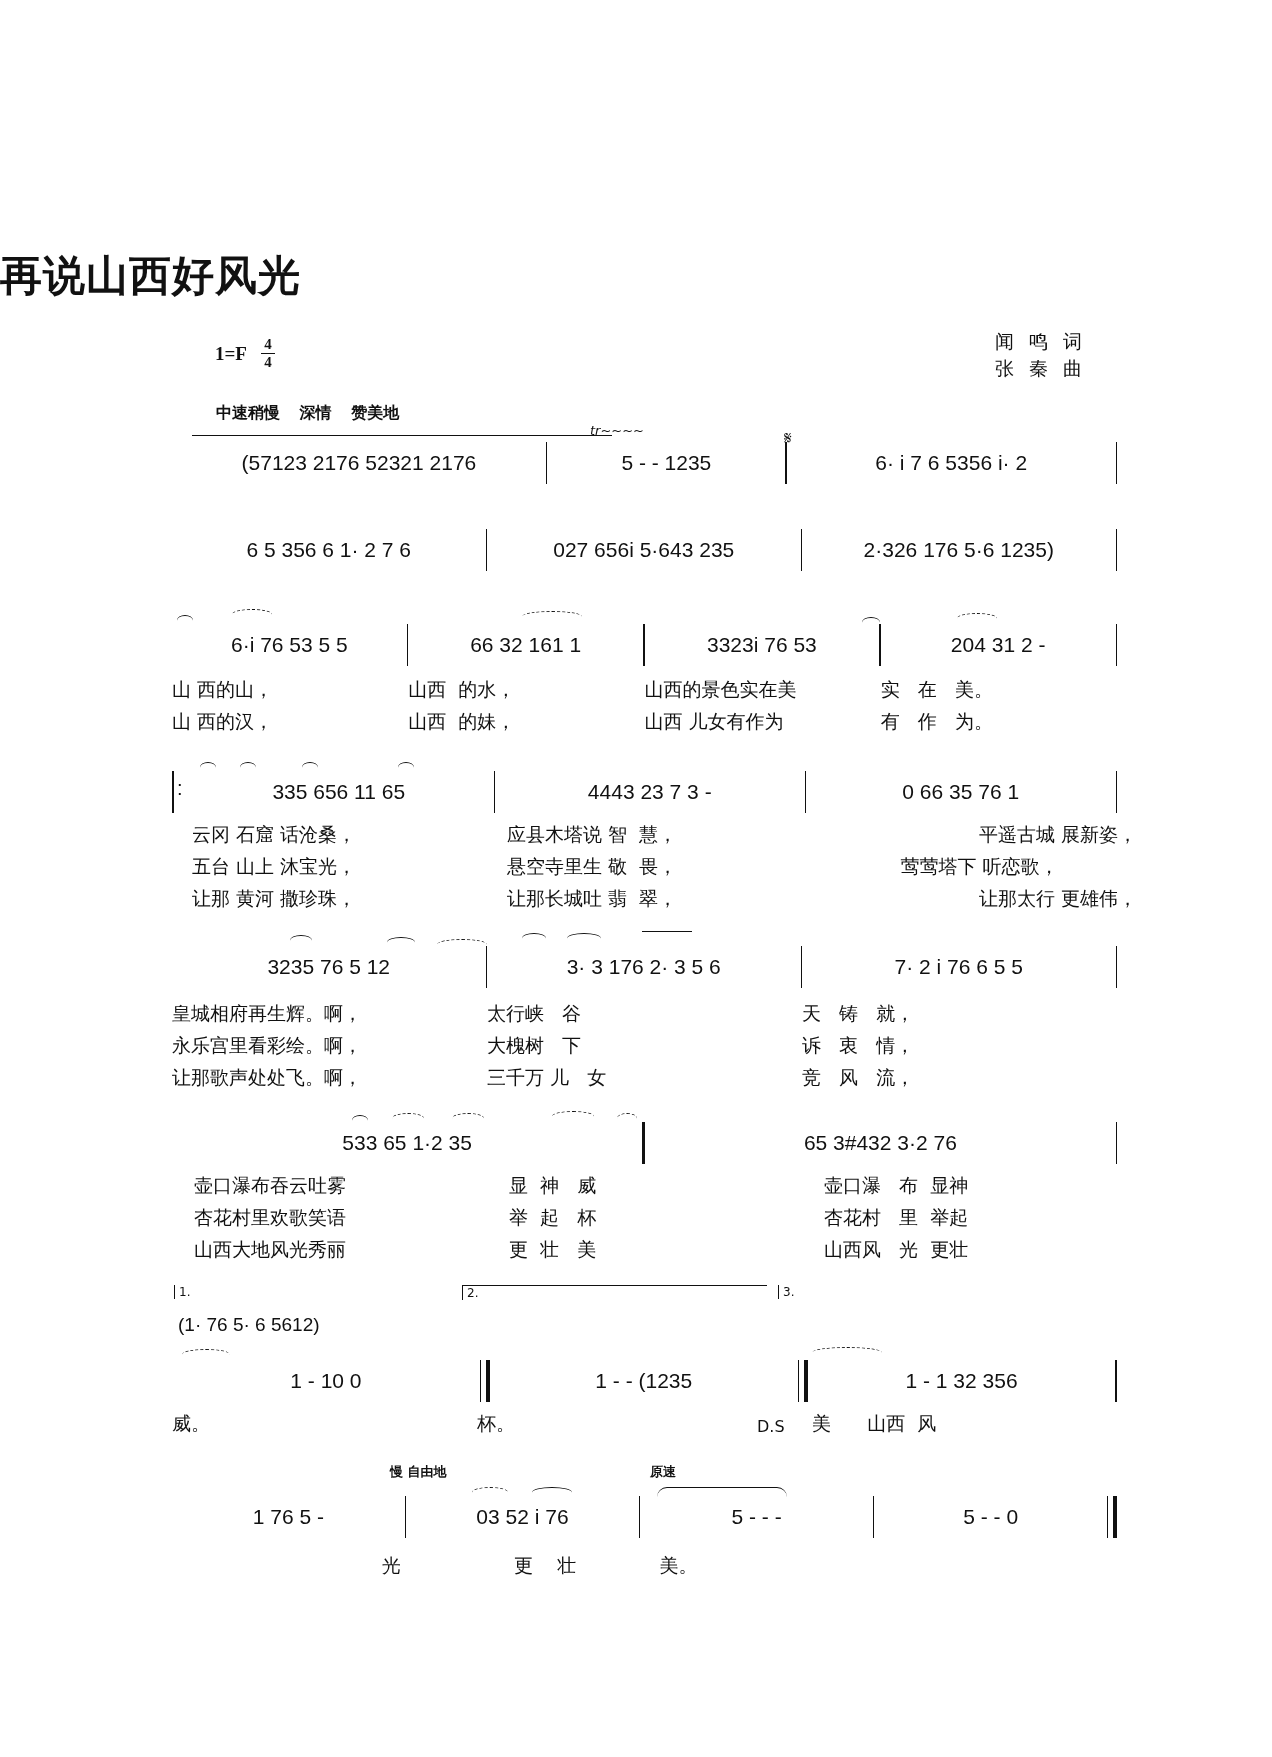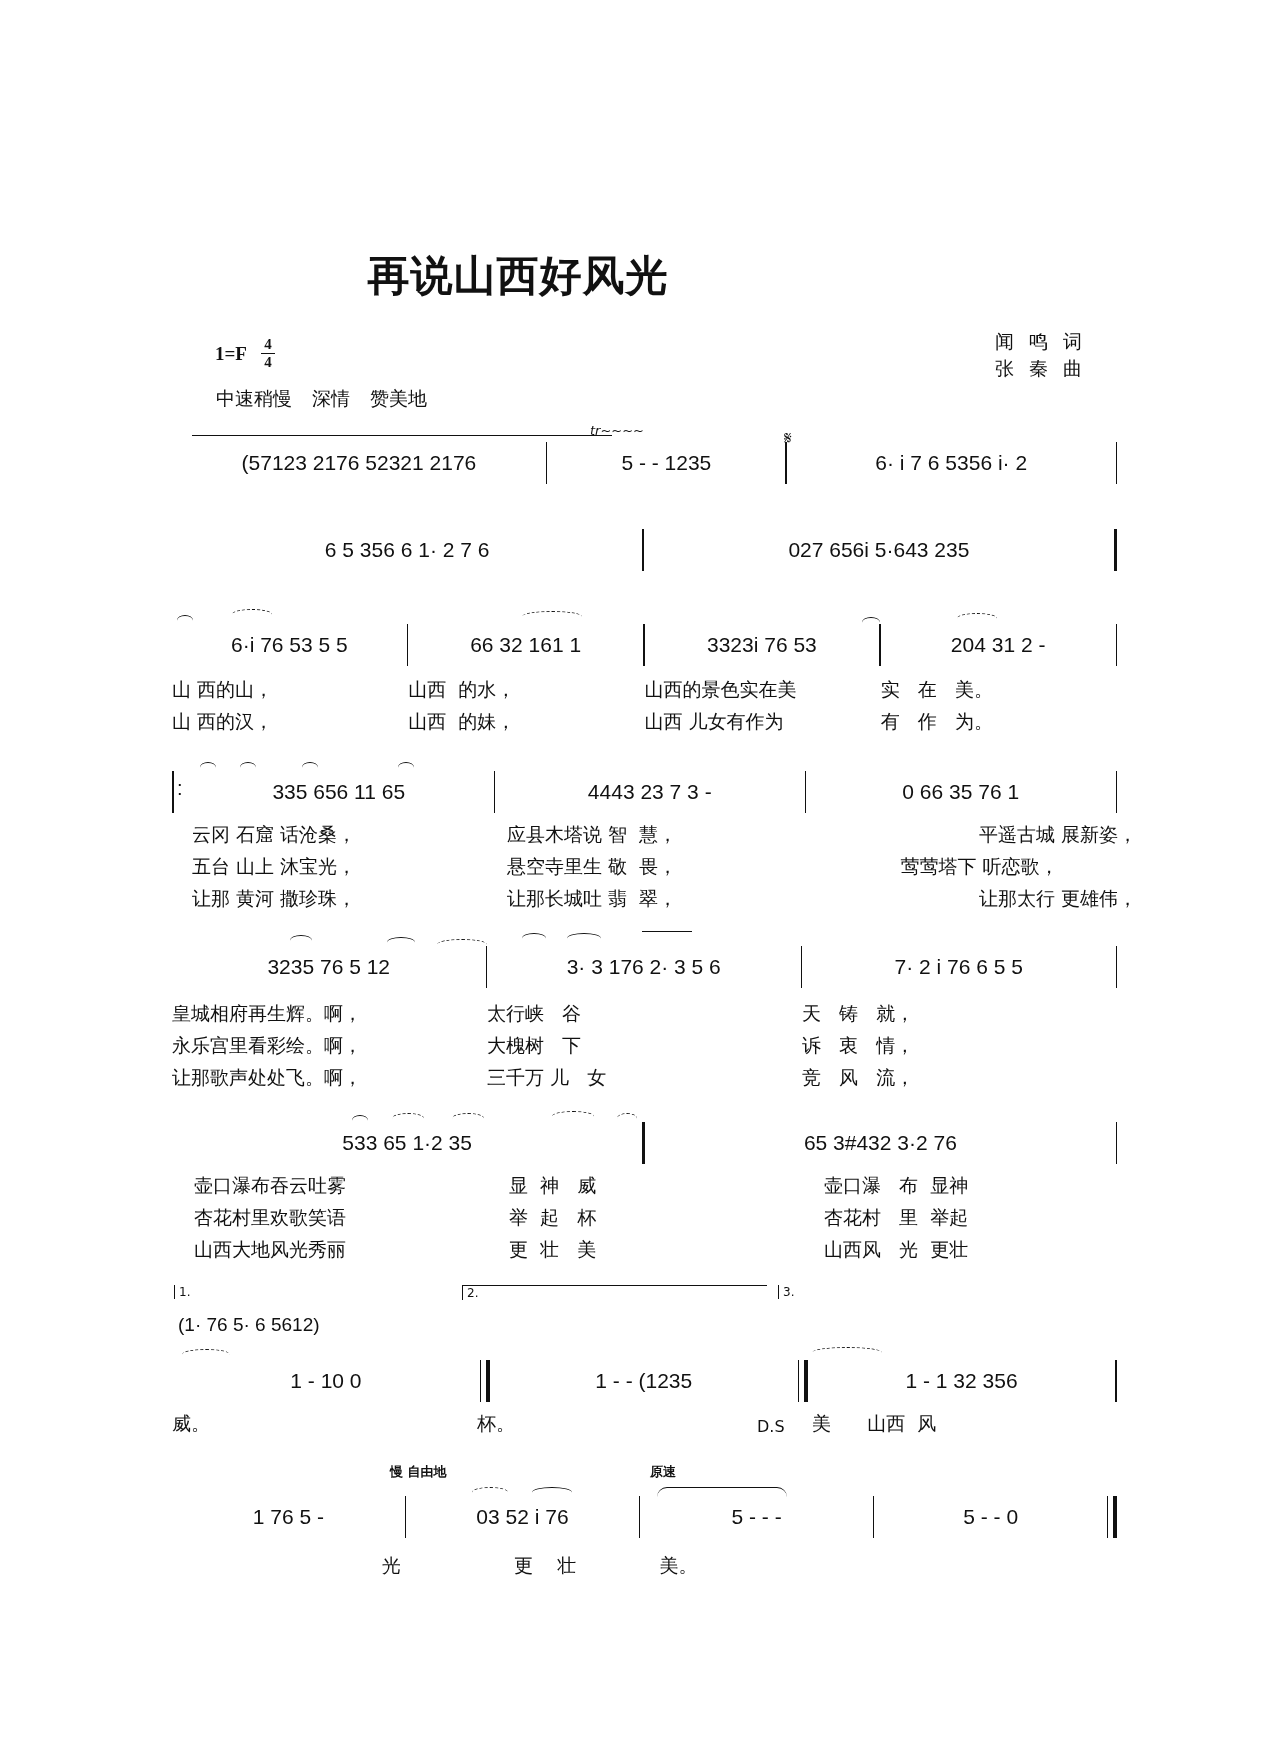--- a/index.html
+++ b/index.html
@@ -1,24 +1,24 @@
 <!DOCTYPE html>
 <html><head>
 <meta charset="utf-8">
 <style>
   html, body { margin: 0; padding: 0; background: #ffffff; }
   body { width: 1272px; height: 1757px; position: relative; overflow: hidden;
          font-family: "DejaVu Sans", sans-serif; color: #111; }
-  .title { position: absolute; left: 0; width: 1036px; top: 248px; text-align: center;
+  .title { position: absolute; left: 0; width: 1036px; top: 248px; 
            font-family: "DejaVu Serif", serif; font-weight: bold; font-size: 42px; letter-spacing: 1px; }
   .key { position: absolute; left: 215px; top: 337px; font-family: "Liberation Serif", serif;
          font-weight: bold; font-size: 19px; display: flex; align-items: center; gap: 14px; }
   .frac { display: inline-flex; flex-direction: column; align-items: center; font-size: 15px; line-height: 15px; }
   .frac .bar { width: 14px; border-top: 1.5px solid #111; margin: 1px 0; }
-  .tempo { position: absolute; left: 216px; top: 386px; font-size: 19px; font-weight: normal; word-spacing: 14px; }
+  .tempo { position: absolute; left: 216px; top: 403px; font-size: 16px; font-weight: bold; word-spacing: 14px; }
   .credits { position: absolute; left: 995px; top: 328px; font-family: "DejaVu Serif", serif;
              font-size: 19px; line-height: 27px; letter-spacing: 15px; }
   .sys { position: absolute; left: 172px; width: 945px; }
   .notes { position: absolute; left: 0; width: 945px; height: 40px; display: flex; align-items: center;
            font-family: "Liberation Sans", sans-serif; font-weight: normal; font-size: 21px; }
   .measure { flex: 1; display: flex; align-items: center; justify-content: space-around; height: 40px; padding: 0 6px; white-space: pre; }
   .bar-line { width: 1.5px; height: 42px; background: #111; flex: none; }
   .bar-line.double { width: 5px; border-left: 1.5px solid #111; border-right: 4px solid #111; background: transparent; }
   .repeat-start { width: 12px; height: 42px; flex: none; position: relative; }
   .repeat-start::before { content: ""; position: absolute; left: 0; top: 0; width: 2px; height: 42px; background: #111; }
@@ -61,20 +61,21 @@
     <div class="bar-line"></div>
   </div>
 </div>
 
 <div class="sys" style="top:530px;height:60px">
   <div class="notes" style="top:0">
     <div class="measure">6 5 356 6 1· 2 7 6</div>
     <div class="bar-line"></div>
     <div class="measure">027 656i 5·643 235</div>
     <div class="bar-line"></div>
+    <div class="measure">2·326 176 5·6 1235)</div>
     <div class="bar-line"></div>
   </div>
 </div>
 
 <div class="sys" style="top:605px;height:130px">
   <div class="slur" style="left:5px;top:10px;width:16px"></div>
   <div class="slur dash" style="left:60px;top:4px;width:40px"></div>
   <div class="slur dash" style="left:350px;top:6px;width:60px"></div>
   <div class="slur" style="left:690px;top:12px;width:18px"></div>
   <div class="slur dash" style="left:785px;top:8px;width:40px"></div>

